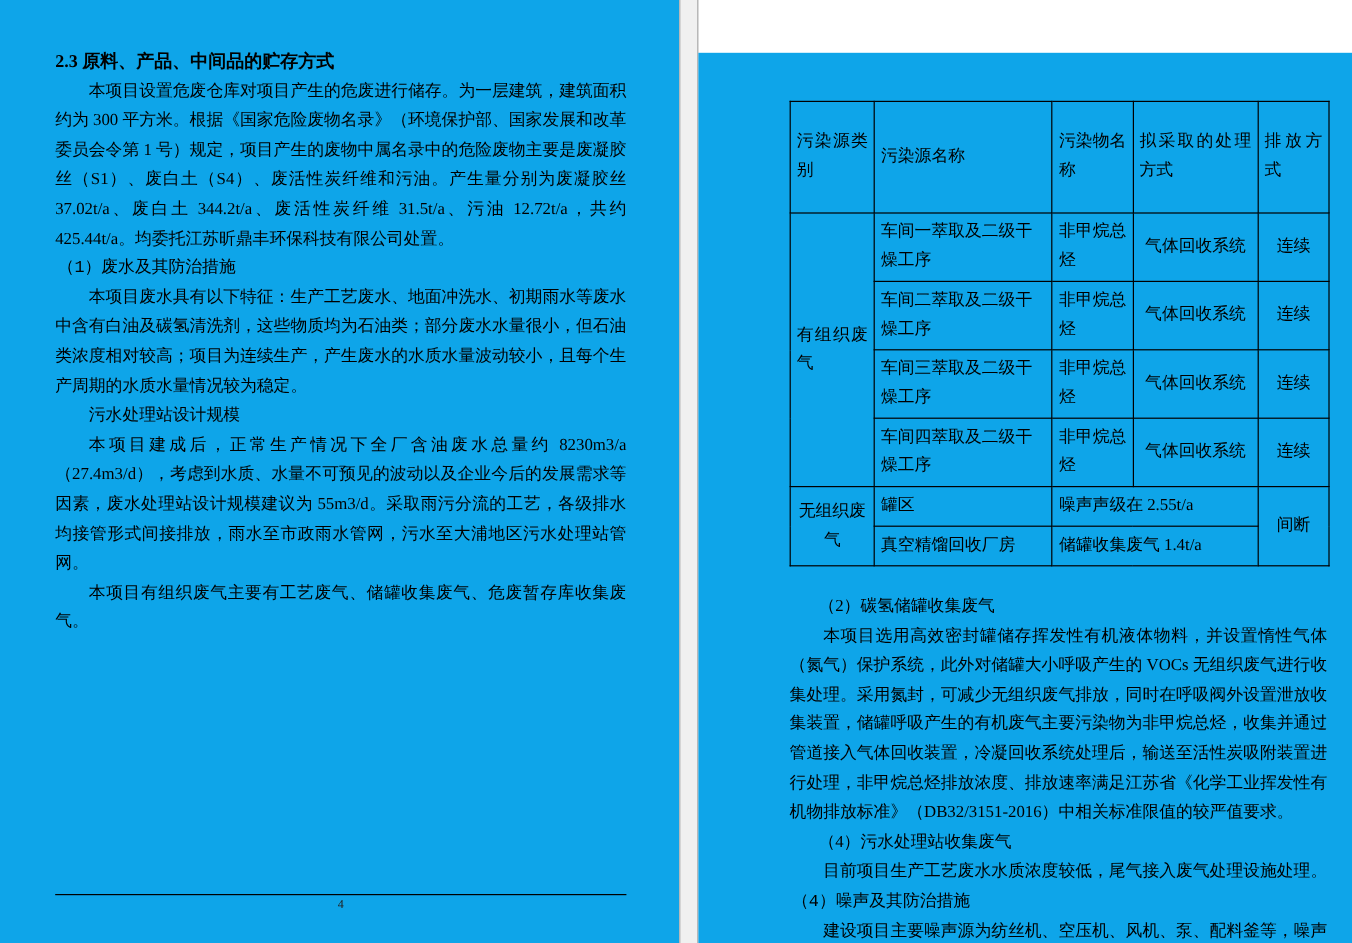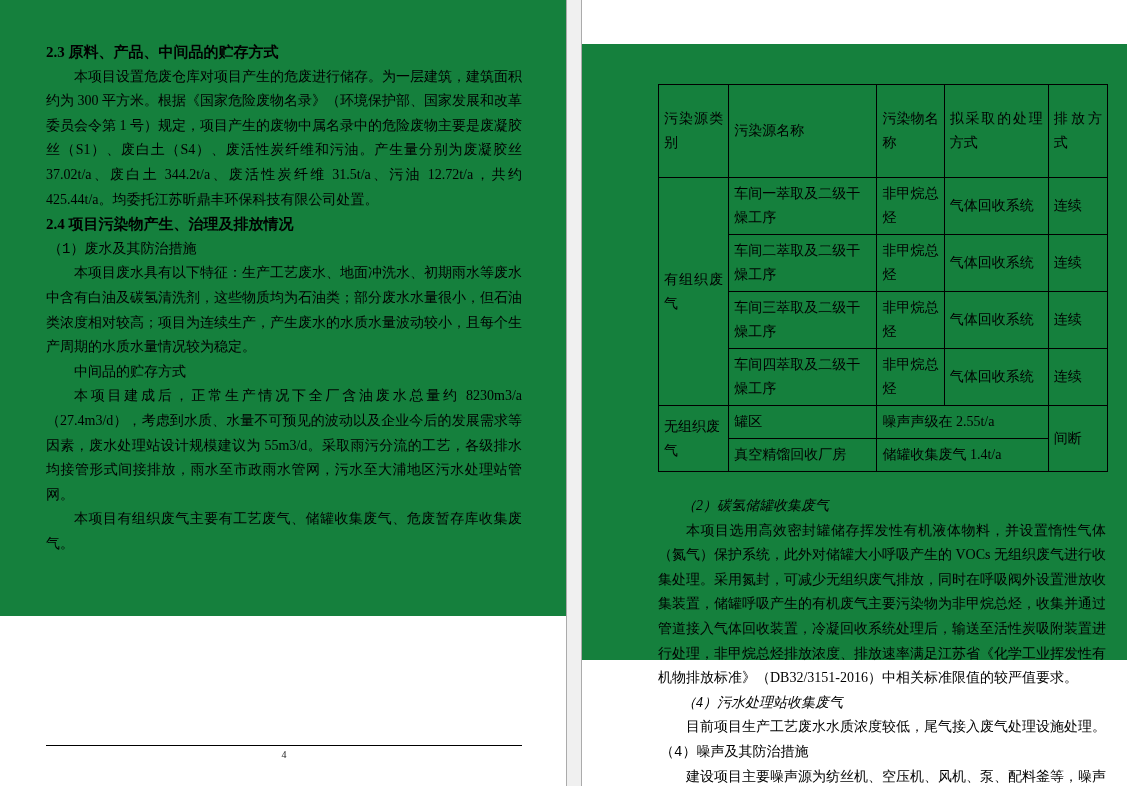--- a/index.html
+++ b/index.html
@@ -3,79 +3,78 @@
 <meta charset="utf-8">
 <style>
   html,body { margin:0; padding:0; }
   body {
     width:1127px; height:786px; overflow:hidden;
     background:#ffffff; color:#000;
     font-family:"Liberation Serif","DejaVu Serif",serif;
   }
   .canvas { position:relative; width:1127px; height:786px; }
 
-  .page { position:absolute; top:0; height:616px; background:#15803d; }
+  .page { position:absolute; top:0; height:786px; background:#0ea5e9; }
   .page-left  { left:0;   width:566px; }
   .page-right { left:582px; width:545px;margin-top:44px; }
 
   .page-divider {
     position:absolute; top:0; left:566px; width:16px; height:786px;
     background:#f0f0f0; box-sizing:border-box;
     border-left:1px solid #ababab; border-right:1px solid #ababab;
   }
 
   .content { position:absolute; top:40px; font-size:14px; line-height:24.6px; text-align:justify; }
   .page-left  .content { left:46px; width:476px; }
   .page-right .content { left:76px; width:448px; }
 
   .h2   { font-weight:bold; font-size:15px; text-align:left; }
   .p    { text-indent:28px; }
   .item { text-indent:2px;font-family:Liberation Mono, monospace; }
-  .sub  { text-indent:24px;font-style:italic; }
+  .sub  { text-indent:24px; }
 
   table.src-table {
     border-collapse:collapse; table-layout:fixed;
     width:450px; margin:0 0 22px 0;
     font-size:14px; line-height:24px;
   }
   table.src-table td, table.src-table th {
     border:1px solid #000; padding:4px 5px;
     font-weight:normal; vertical-align:middle;
     overflow:hidden; word-break:break-all;
   }
   .col-category {width:70px;} .col-source {width:148px;} .col-pollutant {width:67px;}
   .col-treatment {width:104px;} .col-mode {width:59px;}
   tr.hdr { height:93px; }
   tr.r-tall { height:45px; }
   tr.r-short { height:27px; }
-  .al { text-align:left; text-justify:inter-character; }
+  .al { text-align:center; text-justify:inter-character; }
   .aj { text-align:justify; text-align-last:left; text-justify:inter-character; }
   .ac { text-align:left; }
 
   .footer {
     position:absolute; top:745px;
     border-top:1.5px solid #000;
     text-align:center; font-size:10px; color:#222; padding-top:3px;
   }
   .page-left  .footer { left:46px; width:476px; }
   .page-right .footer { left:76px; width:448px; }
 </style>
 </head>
 <body>
 
 <div class="canvas">
 
   <div class="page page-left">
     <div class="content">
       <div class="h2">2.3 原料、产品、中间品的贮存方式</div>
       <div class="p">本项目设置危废仓库对项目产生的危废进行储存。为一层建筑，建筑面积约为 300 平方米。根据《国家危险废物名录》（环境保护部、国家发展和改革委员会令第 1 号）规定，项目产生的废物中属名录中的危险废物主要是废凝胶丝（S1）、废白土（S4）、废活性炭纤维和污油。产生量分别为废凝胶丝 37.02t/a、废白土 344.2t/a、废活性炭纤维 31.5t/a、污油 12.72t/a，共约 425.44t/a。均委托江苏昕鼎丰环保科技有限公司处置。</div>
-      <div class="h2">2.4 项目污染物产生、治理及排放情况</div>
       <div class="item">（1）废水及其防治措施</div>
       <div class="p">本项目废水具有以下特征：生产工艺废水、地面冲洗水、初期雨水等废水中含有白油及碳氢清洗剂，这些物质均为石油类；部分废水水量很小，但石油类浓度相对较高；项目为连续生产，产生废水的水质水量波动较小，且每个生产周期的水质水量情况较为稳定。</div>
-      <div class="p">中间品的贮存方式</div>
+      <div class="p">污水处理站设计规模</div>
       <div class="p">本项目建成后，正常生产情况下全厂含油废水总量约 8230m3/a（27.4m3/d），考虑到水质、水量不可预见的波动以及企业今后的发展需求等因素，废水处理站设计规模建议为 55m3/d。采取雨污分流的工艺，各级排水均接管形式间接排放，雨水至市政雨水管网，污水至大浦地区污水处理站管网。</div>
       <div class="p">本项目有组织废气主要有工艺废气、储罐收集废气、危废暂存库收集废气。</div>
 
     </div>
     <div class="footer">
       <span>4</span>
     </div>
   </div>
 
   <div class="page-divider"></div>

